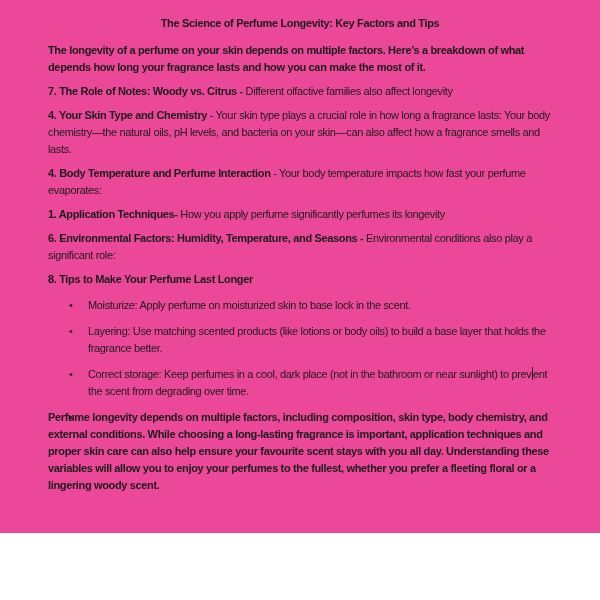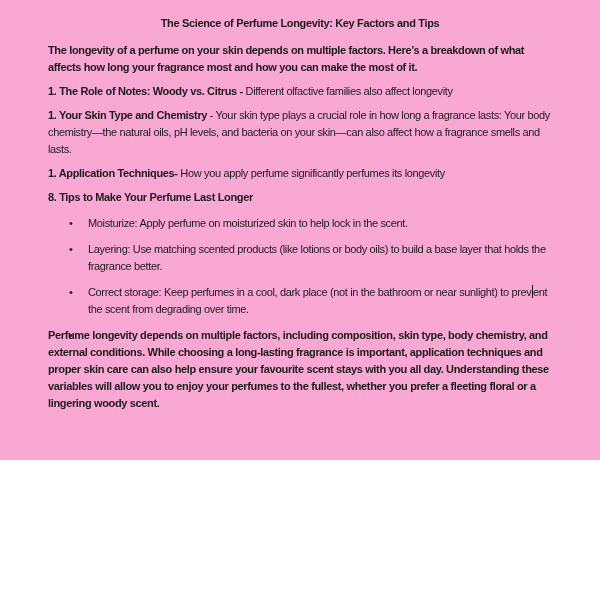--- a/index.html
+++ b/index.html
@@ -2,24 +2,24 @@
 <html><head>
 <meta charset="utf-8">
 <style>
   html, body {
     margin: 0;
     padding: 0;
     background: #ffffff;
   }
   .page {
     width: 600px;
-    height: 460px;
+    height: 533px;
     box-sizing: border-box;
     padding: 15px 48px 0 48px;
-    background: #f9a8d4;
+    background: #ec4899;
     font-family: "Liberation Sans", "DejaVu Sans", sans-serif;
     font-size: 11px;
     line-height: 17px;
     letter-spacing: -0.35px;
     color: #1c1c1c;
     overflow: hidden;
     cursor: text;
   }
   .doc-title {
     font-size: 11px;
@@ -60,37 +60,39 @@
     margin: 0;
   }
 </style>
 </head>
 <body>
 
 <div class="page">
 
   <h1 class="doc-title">The Science of Perfume Longevity: Key Factors and Tips</h1>
 
-  <p class="para bold">The longevity of a perfume on your skin depends on multiple factors. Here’s a breakdown of what affects how long your fragrance most and how you can make the most of it.</p>
+  <p class="para bold">The longevity of a perfume on your skin depends on multiple factors. Here’s a breakdown of what depends how long your fragrance lasts and how you can make the most of it.</p>
 
 
-  <p class="para"><strong>1. The Role of Notes: Woody vs. Citrus -</strong><span> Different olfactive families also affect longevity</span></p>
+  <p class="para"><strong>7. The Role of Notes: Woody vs. Citrus -</strong><span> Different olfactive families also affect longevity</span></p>
 
-  <p class="para"><strong>1. Your Skin Type and Chemistry</strong><span> - Your skin type plays a crucial role in how long a fragrance lasts: Your body chemistry—the natural oils, pH levels, and bacteria on your skin—can also affect how a fragrance smells and lasts.</span></p>
+  <p class="para"><strong>4. Your Skin Type and Chemistry</strong><span> - Your skin type plays a crucial role in how long a fragrance lasts: Your body chemistry—the natural oils, pH levels, and bacteria on your skin—can also affect how a fragrance smells and lasts.</span></p>
 
+  <p class="para"><strong>4. Body Temperature and Perfume Interaction</strong><span> - Your body temperature impacts how fast your perfume evaporates:</span></p>
 
   <p class="para"><strong>1. Application Techniques-</strong><span> How you apply perfume significantly perfumes its longevity</span></p>
 
+  <p class="para"><strong>6. Environmental Factors: Humidity, Temperature, and Seasons -</strong><span> Environmental conditions also play a significant role:</span></p>
 
   <p class="para bold">8. Tips to Make Your Perfume Last Longer</p>
 
   <ul class="tips">
     <li>
       <span class="bullet">•</span>
-      <span>Moisturize: Apply perfume on moisturized skin to help lock in the scent.</span>
+      <span>Moisturize: Apply perfume on moisturized skin to base lock in the scent.</span>
     </li>
     <li>
       <span class="bullet">•</span>
       <span>Layering: Use matching scented products (like lotions or body oils) to build a base layer that holds the fragrance better.</span>
     </li>
     <li>
       <span class="bullet">•</span>
       <span>Correct storage: Keep perfumes in a cool, dark place (not in the bathroom or near sunlight) to prev</span><span class="caret"></span><span>ent the scent from degrading over time.</span>
     </li>
     <li>

